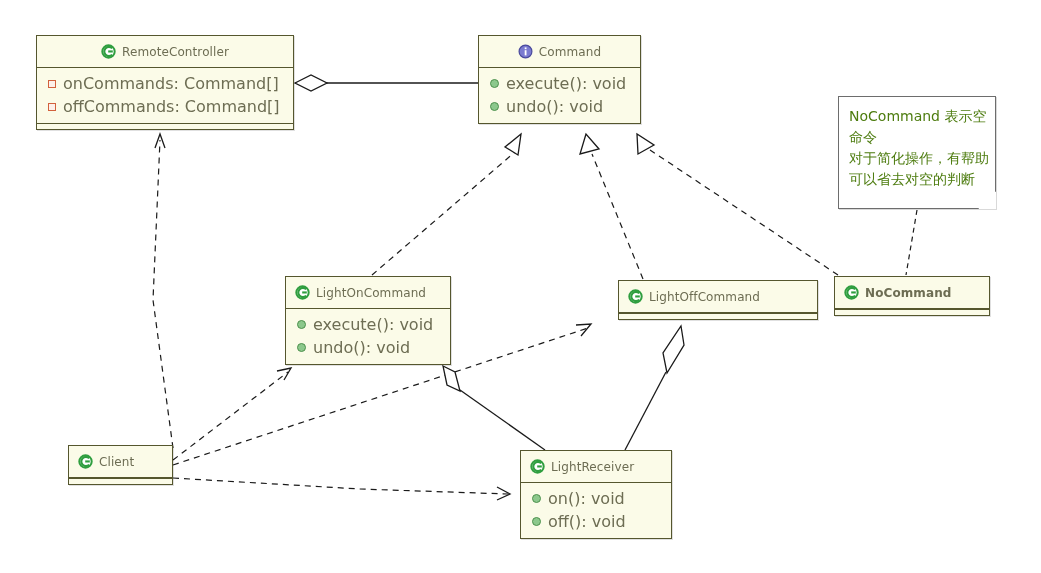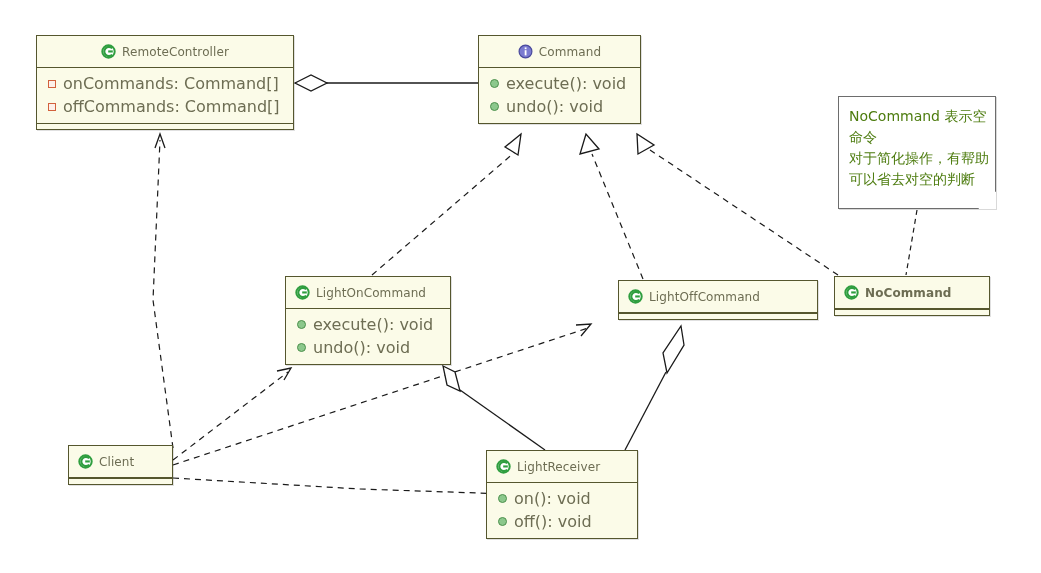--- a/index.html
+++ b/index.html
@@ -310,21 +310,21 @@
           <circle cx="7.5" cy="7.5" r="6.2" fill="#ffffff" stroke="#2f9e3f" stroke-width="2"></circle>
           <path d="M 11.2 4.3 A 4.6 4.6 0 1 0 11.2 10.7" fill="none" stroke="#2f9e3f" stroke-width="2.1"></path>
           <rect x="7.2" y="6.4" width="4.6" height="2.1" fill="#2f9e3f"></rect>
         </svg>
       </span>
       <span class="uml-title">Client</span>
     </div>
     <div class="uml-footer"></div>
   </div>
 
-  <div class="uml-class" style="left:486px; top:450px; width:152px;">
+  <div class="uml-class" style="left:520px; top:450px; width:152px;">
     <div class="uml-header header-left">
       <span class="icon-class">
         <svg width="15" height="15" viewBox="0 0 15 15">
           <circle cx="7.5" cy="7.5" r="6.2" fill="#ffffff" stroke="#2f9e3f" stroke-width="2"></circle>
           <path d="M 11.2 4.3 A 4.6 4.6 0 1 0 11.2 10.7" fill="none" stroke="#2f9e3f" stroke-width="2.1"></path>
           <rect x="7.2" y="6.4" width="4.6" height="2.1" fill="#2f9e3f"></rect>
         </svg>
       </span>
       <span class="uml-title">LightReceiver</span>
     </div>

